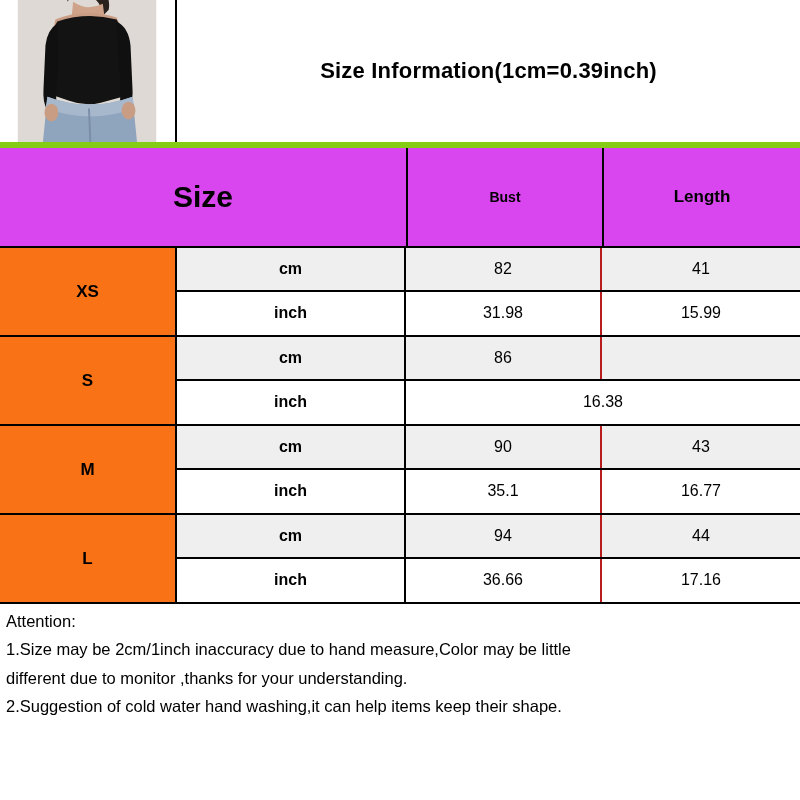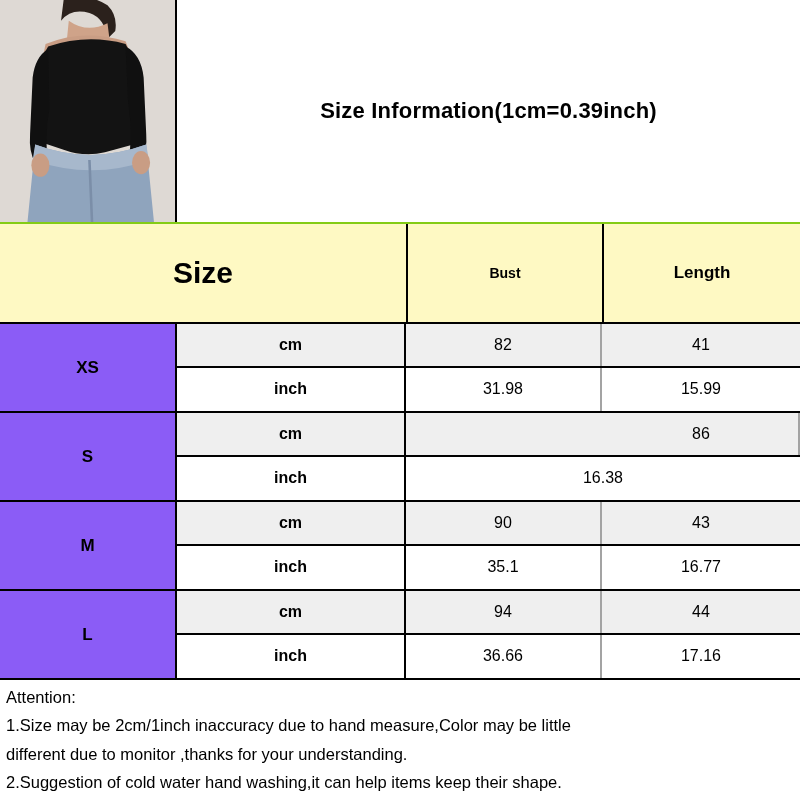--- a/index.html
+++ b/index.html
@@ -18,22 +18,22 @@
     width: 800px;
     height: 800px;
     position: relative;
     box-sizing: border-box;
   }
 
   
   .header-row {
     display: flex;
     width: 800px;
-    height: 224px;
-    border-bottom: 2px solid #84cc16;
+    height: 148px;
+    border-bottom: 6px solid #84cc16;
     box-sizing: border-box;
   }
   .photo-cell {
     width: 177px;
     height: 100%;
     border-right: 2px solid #000;
     box-sizing: border-box;
     position: relative;
     overflow: hidden;
     background: #ffffff;
@@ -58,21 +58,21 @@
     text-align: center;
   }
 
   
   .colhead-row {
     display: flex;
     width: 800px;
     height: 100px;
     border-bottom: 2px solid #000;
     box-sizing: border-box;
-    background: #fef9c3;
+    background: #d946ef;
   }
   .ch-size {
     width: 408px;
     border-right: 2px solid #000;
     box-sizing: border-box;
     display: flex; align-items: center; justify-content: center;
     font-size: 30px; font-weight: bold;
   }
   .ch-bust {
     width: 196px;
@@ -94,45 +94,45 @@
     display: flex;
     width: 800px;
     height: 89px;
     border-bottom: 2px solid #000;
     box-sizing: border-box;
   }
   .size-label {
     width: 177px;
     border-right: 2px solid #000;
     box-sizing: border-box;
-    background: #8b5cf6;
+    background: #f97316;
     display: flex; align-items: center; justify-content: center;
     font-size: 17px; font-weight: bold;
   }
   .group-rows {
     flex: 1;
     display: flex;
     flex-direction: column;
   }
   .unit-row {
     display: flex;
     height: 50%;
     box-sizing: border-box;
   }
-  .unit-row.first { border-bottom: 2px solid #000; justify-content: space-between; }
+  .unit-row.first { border-bottom: 2px solid #000; }
   .u-unit {
     width: 229px;
     border-right: 2px solid #000;
     box-sizing: border-box;
     display: flex; align-items: center; justify-content: center;
     font-size: 16px; font-weight: bold;
   }
   .u-bust {
     width: 196px;
-    border-right: 2px solid #a3a3a3;
+    border-right: 2px solid #b91c1c;
     box-sizing: border-box;
     display: flex; align-items: center; justify-content: center;
     font-size: 16px;
   }
   .u-length {
     flex: 1;
     box-sizing: border-box;
     display: flex; align-items: center; justify-content: center;
     font-size: 16px;
   }

